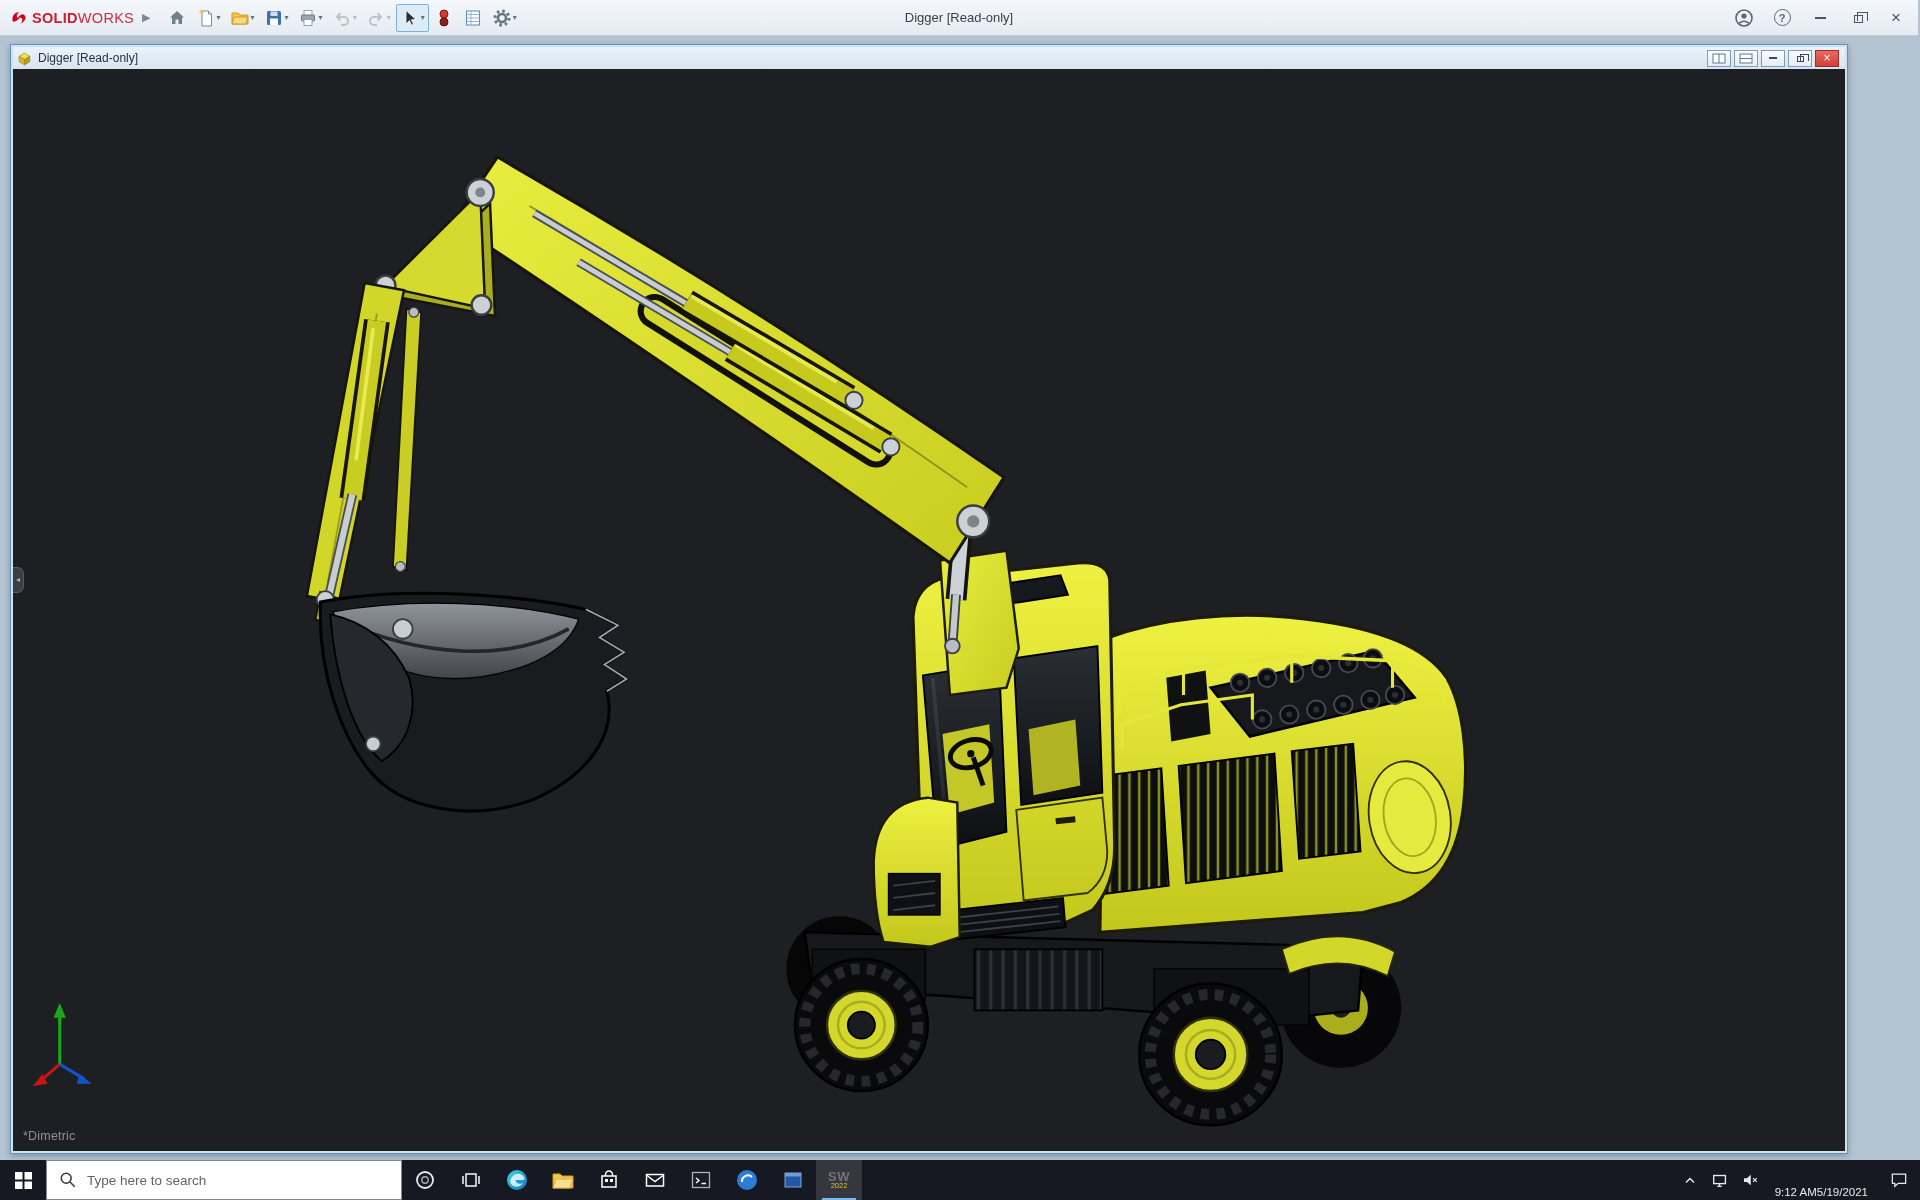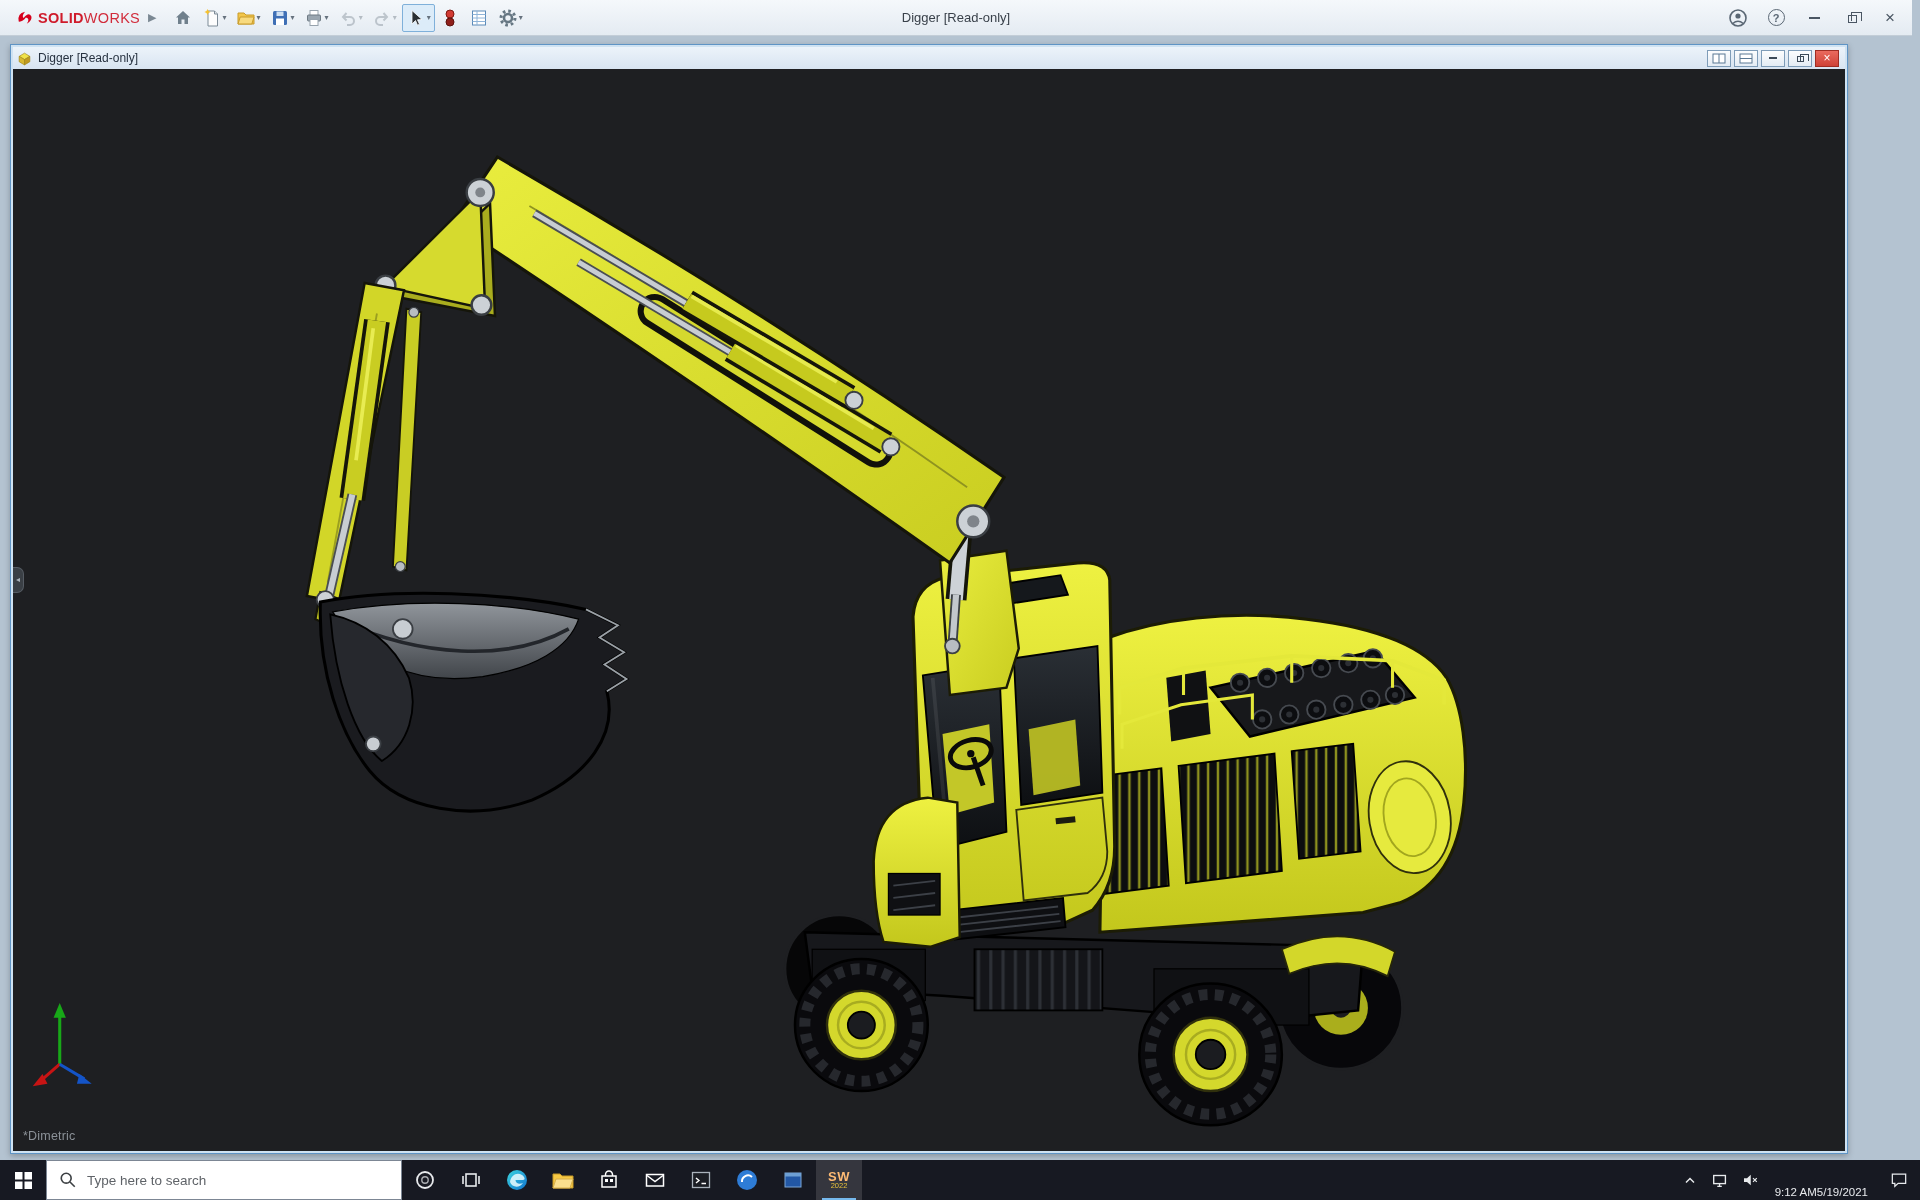--- a/index.html
+++ b/index.html
@@ -1,20 +1,20 @@
 <!DOCTYPE html>
 <html style="--accent-yellow: #dce02a; --viewport-bg: #1e1f22; --taskbar-bg: #171922; --doc-frame: #cfe2f2; --close-red: #dd5145; --brand-red: #cf1b2b;"><head>
 <meta charset="utf-8">
 <style>
   *{margin:0;padding:0;box-sizing:border-box}
   html,body{width:1920px;height:1200px;overflow:hidden;font-family:"Liberation Sans","DejaVu Sans",sans-serif;background:#b4c3d1}
   .screen{position:relative;width:1920px;height:1200px;background:#b4c3d1;overflow:hidden}
 
   
-  .app-titlebar{position:absolute;top:0;left:0;right:8px;height:36px;background:linear-gradient(#f5f8fb,#e4ebf2);border-bottom:1px solid #c3cdd7;display:flex;align-items:center;padding:0 4px 0 16px;z-index:6}
+  .app-titlebar{position:absolute;top:0;left:0;right:2px;height:36px;background:linear-gradient(#f5f8fb,#e4ebf2);border-bottom:1px solid #c3cdd7;display:flex;align-items:center;padding:0 4px 0 10px;z-index:6}
   .brand{display:flex;align-items:center;gap:4px}
   .brand-text{font-size:14.5px;color:#cf1b2b;letter-spacing:.3px}
   .brand-solid{font-weight:bold}
   .brand-works{font-weight:normal;opacity:.92}
   .expander{color:#7b8893;font-size:11px;margin:0 12px 0 8px}
   .toolbar{display:flex;align-items:center;gap:1px}
   .tbtn{display:flex;align-items:center;height:28px;padding:0 3px;border-radius:2px;border:1px solid transparent;cursor:default}
   .tbtn.active{background:#dcecf9;border-color:#7fb0da}
   .tbtn.disabled{opacity:.42}
   .caret{font-size:8px;color:#66727e;margin-left:1px}
@@ -43,21 +43,21 @@
 
   
   .taskbar{position:absolute;left:0;bottom:0;width:100%;height:40px;background:var(--taskbar-bg,#171922);display:flex;align-items:stretch;color:#e8eaed;z-index:7}
   .tb-cell{width:46px;display:flex;align-items:center;justify-content:center}
   .search{width:356px;background:#fff;display:flex;align-items:center;gap:10px;padding:12px 12px;border:1px solid #7c8694}
   .search input{border:none;outline:none;flex:1;font-size:13.5px;color:#202124;font-family:inherit;background:transparent}
   .search input::placeholder{color:#5f6368;opacity:1}
   .tb-app{width:46px;display:flex;flex-direction:column;align-items:center;justify-content:center;position:relative}
   .tb-app.active{background:rgba(255,255,255,.13)}
   .tb-app.active::after{content:"";position:absolute;left:6px;right:6px;bottom:0;height:2.5px;background:#76b9ed}
-  .sw-big{color:#fdba74;font-weight:bold;font-size:13px;line-height:1;letter-spacing:.5px}
+  .sw-big{color:#737373;font-weight:bold;font-size:13px;line-height:1;letter-spacing:.5px}
   .sw-year{color:#e8c23a;font-size:7.5px;line-height:1;margin-top:-1px}
   .tray{margin-left:auto;display:flex;align-items:stretch}
   .tray-cell{width:30px;display:flex;align-items:center;justify-content:center}
   .clock{display:flex;align-items:flex-end;justify-content:center;font-size:11.5px;line-height:1.3;padding:0 10px;white-space:nowrap}
   .notif{width:42px;display:flex;align-items:center;justify-content:center}
 </style>
 </head>
 <body>
 
 <div class="screen">

